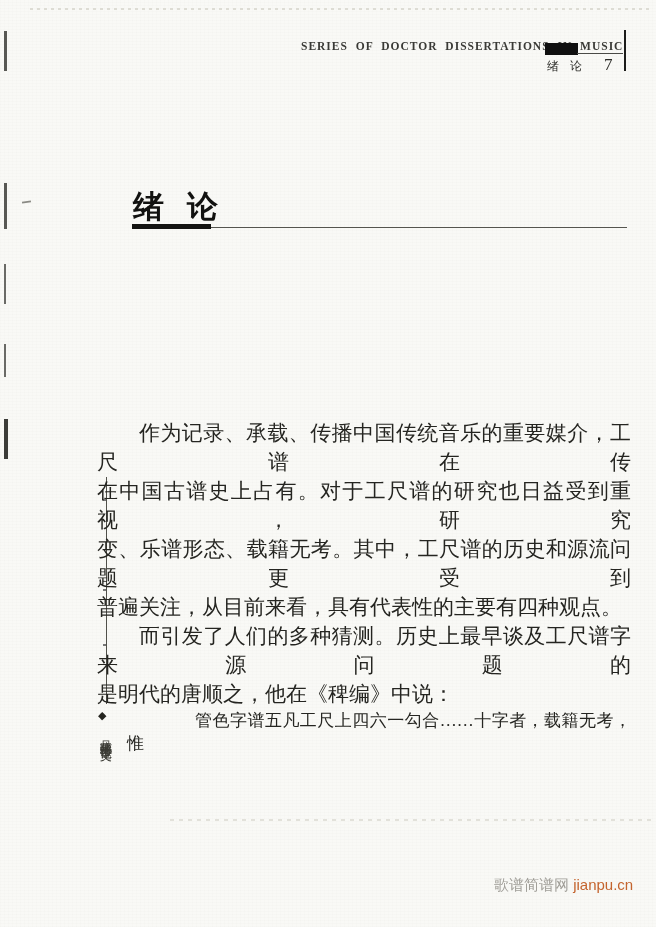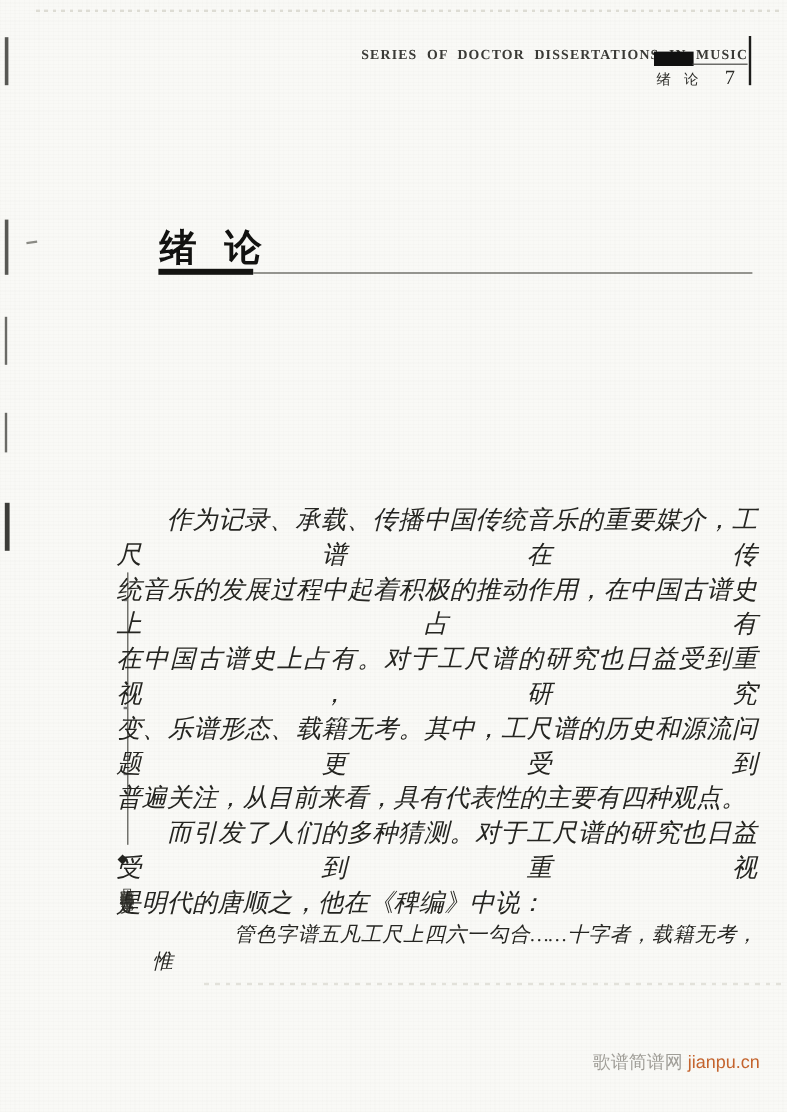--- a/index.html
+++ b/index.html
@@ -57,21 +57,21 @@
   .side-diamond { position:absolute; left:98px; top:709px; font-size:11px; color:#24241f; }
   .side-vtext {
     position:absolute; left:97px; top:731px; height:125px;
     writing-mode: vertical-rl; text-orientation: upright;
     font-size:12px; letter-spacing:1px; color:#3a3a34; white-space:nowrap;
   }
 
   
   .content { position:absolute; left:97px; top:419px; width:534px; color:#252521; }
   .para { font-size:21px; line-height:29px; }
-  .line { text-align: justify; text-align-last: justify; font-style: italic; }
+  .line { text-align: justify; text-align-last: justify; }
   .line.last { text-align-last: left; }
   .para .plines .line:first-child { text-indent: 2em; }
   .quote { font-size:17px; line-height:23px; margin:0 0 0 30px; width:504px; }
   .quote .plines .line:first-child { text-indent: 4em; }
 
   
   .watermark { position:absolute; left:494px; top:876px; font-size:15px; white-space:nowrap;
                font-family:"Liberation Sans","DejaVu Sans",sans-serif; }
   .wm-name { color:#a09e98; }
   .wm-url  { color:#c4642e; }
@@ -106,30 +106,29 @@
   <div class="margin-tick mt2"></div>
   <div class="margin-tick mt3"></div>
   <div class="side-diamond">◆</div>
   <div class="side-vtext">吴晓萍博士学位论文</div>
 
   <div class="content">
 
     <div class="para">
       <div class="plines">
           <div class="line">作为记录、承载、传播中国传统音乐的重要媒介，工尺谱在传</div>
-          <div class="line">统音乐的发展过程中起着积极的推动作用，在中国古谱史上占有</div>
           <div class="line">在中国古谱史上占有。对于工尺谱的研究也日益受到重视，研究</div>
           <div class="line">变、乐谱形态、载籍无考。其中，工尺谱的历史和源流问题更受到</div>
         </div>
       <div class="line last">普遍关注，从目前来看，具有代表性的主要有四种观点。</div>
     </div>
 
     <div class="para">
       <div class="plines">
-          <div class="line">而引发了人们的多种猜测。对于工尺谱的研究也日益受到重视</div>
+          <div class="line">而引发了人们的多种猜测。历史上最早谈及工尺谱字来源问题的</div>
         </div>
       <div class="line last">是明代的唐顺之，他在《稗编》中说：</div>
     </div>
 
     <div class="quote">
       <div class="plines">
           <div class="line">管色字谱五凡工尺上四六一勾合……十字者，载籍无考，惟</div>
         </div>
 
     </div>

